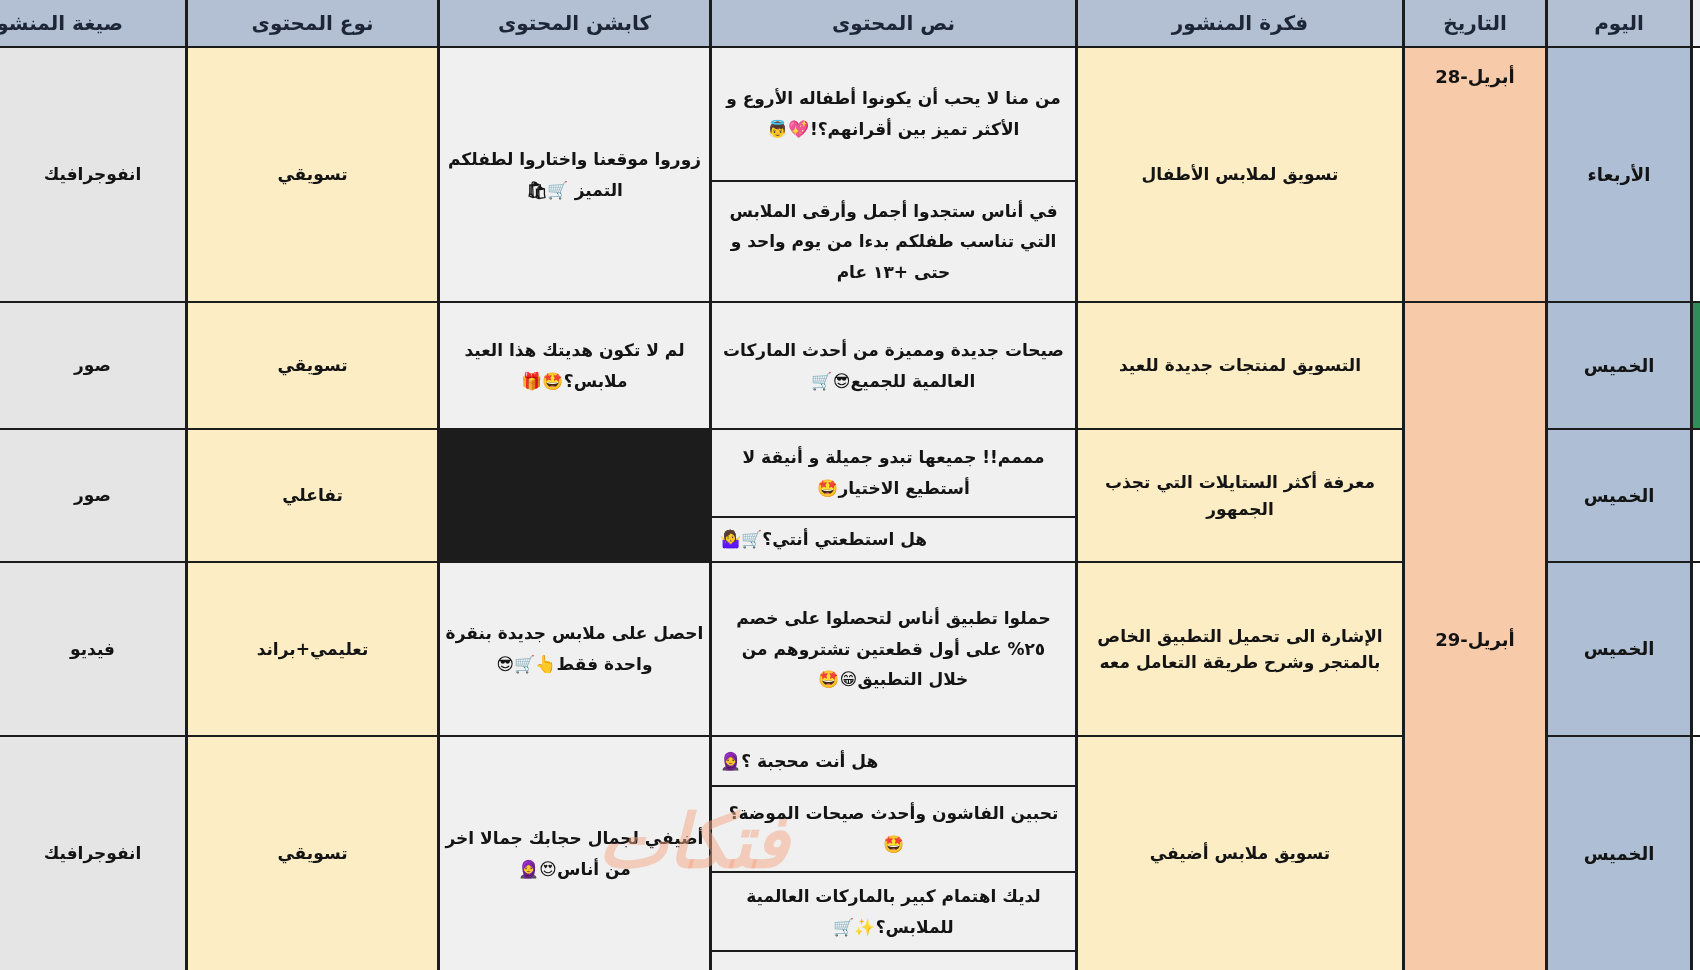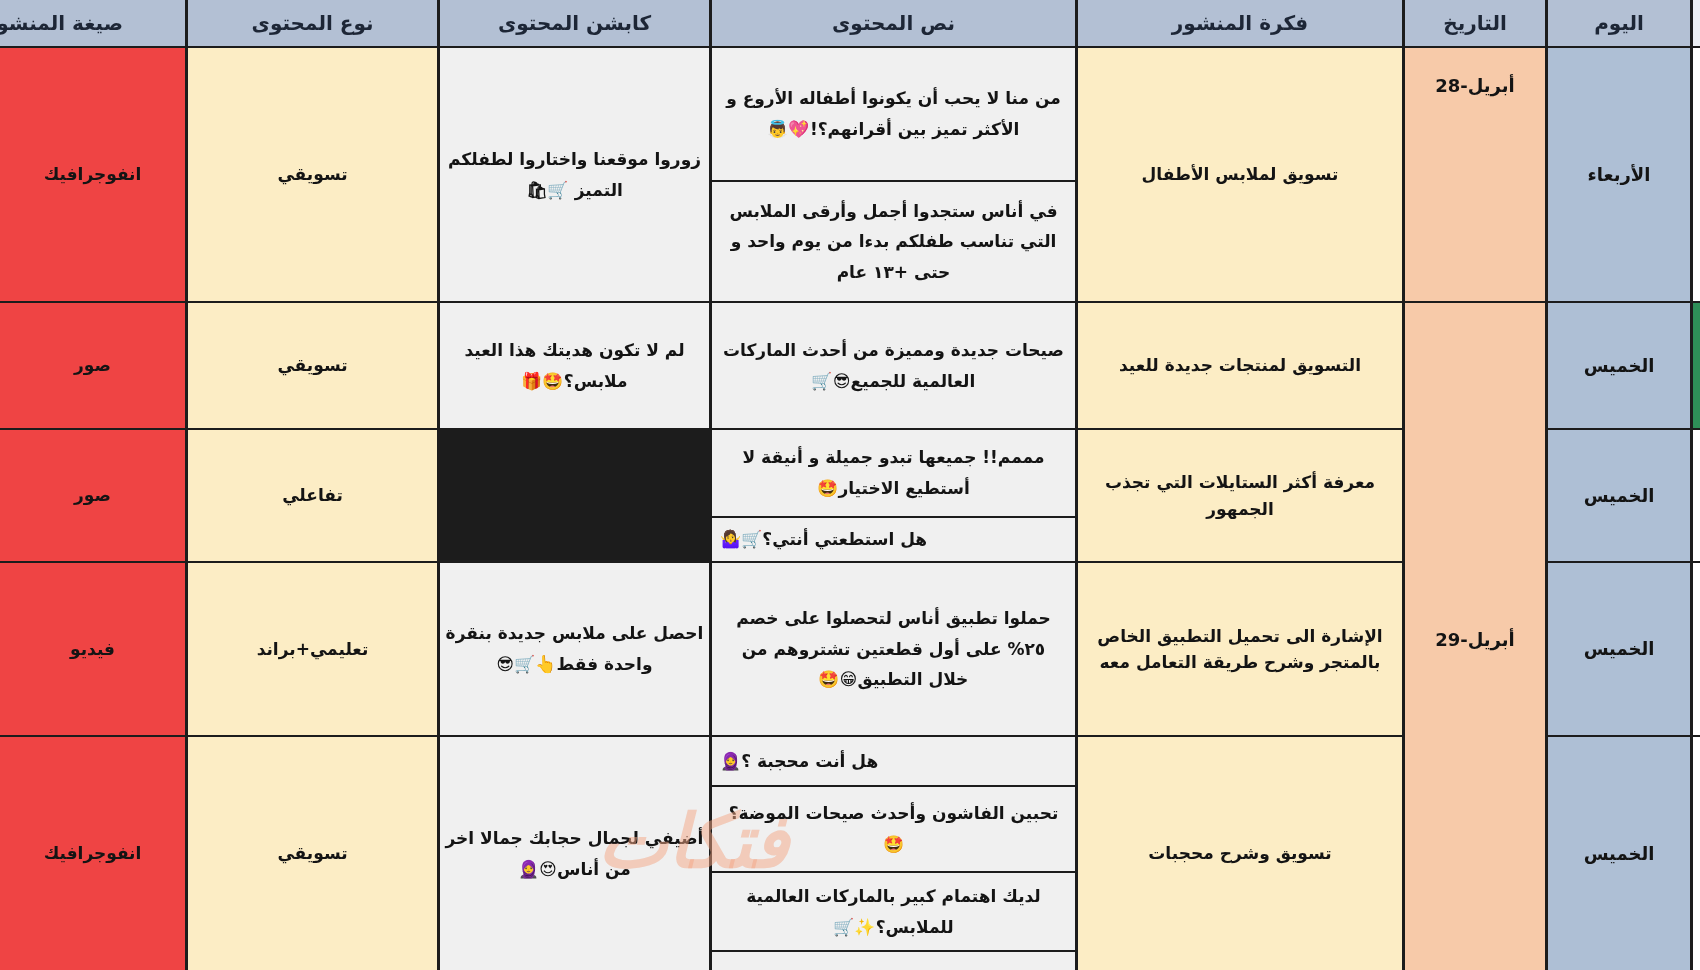--- a/index.html
+++ b/index.html
@@ -20,27 +20,27 @@
     direction:rtl;
   }
   .c{
     display:flex;align-items:center;justify-content:center;
     text-align:center;
     color:#141414;font-weight:bold;font-size:17px;line-height:1.55;
     padding:2px 5px;box-sizing:border-box;overflow:hidden;
   }
   .head{background:#b3c0d4;font-size:20px;color:#1d2636;}
   .day{background:#aebfd5;font-size:18px;}
-  .date{background:#f7caa9;font-size:18px;align-items:flex-start;padding-top:24px;}
+  .date{background:#f7caa9;font-size:18px;align-items:flex-start;padding-top:15px;}
   .date.mid{align-items:center;padding-top:8px;}
   .idea{background:#fcedc5;}
   .txt{background:#f0f0f0;text-align:center;align-items:center;justify-content:flex-end;line-height:1.8;padding:4px 8px;}
   .cap{background:#f0f0f0;line-height:1.8;}
   .typ{background:#fcedc5;}
-  .fmt{background:#ef4444;text-align:right;}
+  .fmt{background:#e5e5e5;text-align:right;}
   .sliver{background:#ffffff;padding:0;}
   .sliver.green{background:#2e8f58;}
   .sliver.head{background:#eceff4;}
   .fmt-head{position:relative;overflow:hidden;}
   .fmt-head span{position:absolute;right:62px;top:50%;transform:translateY(-50%);white-space:nowrap;}
   #watermark{
     position:absolute;left:598px;top:798px;z-index:4;
     font-size:74px;font-weight:bold;letter-spacing:2px;
     color:rgba(243,166,132,0.5);pointer-events:none;direction:rtl;font-style:italic;
   }
@@ -74,21 +74,21 @@
     <div class="c day" style="grid-area:7/2/8/3">الخميس</div>
     <div class="c day" style="grid-area:8/2/12/3">الخميس</div>
 
     <div class="c date" style="grid-area:2/3/4/4">أبريل-28</div>
     <div class="c date mid" style="grid-area:4/3/12/4">أبريل-29</div>
 
     <div class="c idea" style="grid-area:2/4/4/5">تسويق لملابس الأطفال</div>
     <div class="c idea" style="grid-area:4/4/5/5">التسويق لمنتجات جديدة للعيد</div>
     <div class="c idea" style="grid-area:5/4/7/5">معرفة أكثر الستايلات التي تجذب الجمهور</div>
     <div class="c idea" style="grid-area:7/4/8/5">الإشارة الى تحميل التطبيق الخاص بالمتجر وشرح طريقة التعامل معه</div>
-    <div class="c idea" style="grid-area:8/4/12/5">تسويق وشرح محجبات</div>
+    <div class="c idea" style="grid-area:8/4/12/5">تسويق ملابس أضيفي</div>
 
     <div class="c txt" style="grid-area:2/5/3/6">من منا لا يحب أن يكونوا أطفاله الأروع و الأكثر تميز بين أقرانهم؟!💖👼</div>
     <div class="c txt" style="grid-area:3/5/4/6">في أناس ستجدوا أجمل وأرقى الملابس التي تناسب طفلكم بدءا من يوم واحد و حتى +١٣ عام</div>
     <div class="c txt" style="grid-area:4/5/5/6">صيحات جديدة ومميزة من أحدث الماركات العالمية للجميع😎🛒</div>
     <div class="c txt" style="grid-area:5/5/6/6">مممم!! جميعها تبدو جميلة و أنيقة لا أستطيع الاختيار🤩</div>
     <div class="c txt" style="grid-area:6/5/7/6">هل استطعتي أنتي؟🛒🤷‍♀️</div>
     <div class="c txt" style="grid-area:7/5/8/6">حملوا تطبيق أناس لتحصلوا على خصم ٢٥% على أول قطعتين تشتروهم من خلال التطبيق😁🤩</div>
     <div class="c txt" style="grid-area:8/5/9/6">هل أنت محجبة ؟🧕</div>
     <div class="c txt" style="grid-area:9/5/10/6">تحبين الفاشون وأحدث صيحات الموضة؟🤩</div>
     <div class="c txt" style="grid-area:10/5/11/6">لديك اهتمام كبير بالماركات العالمية للملابس؟✨🛒</div>

